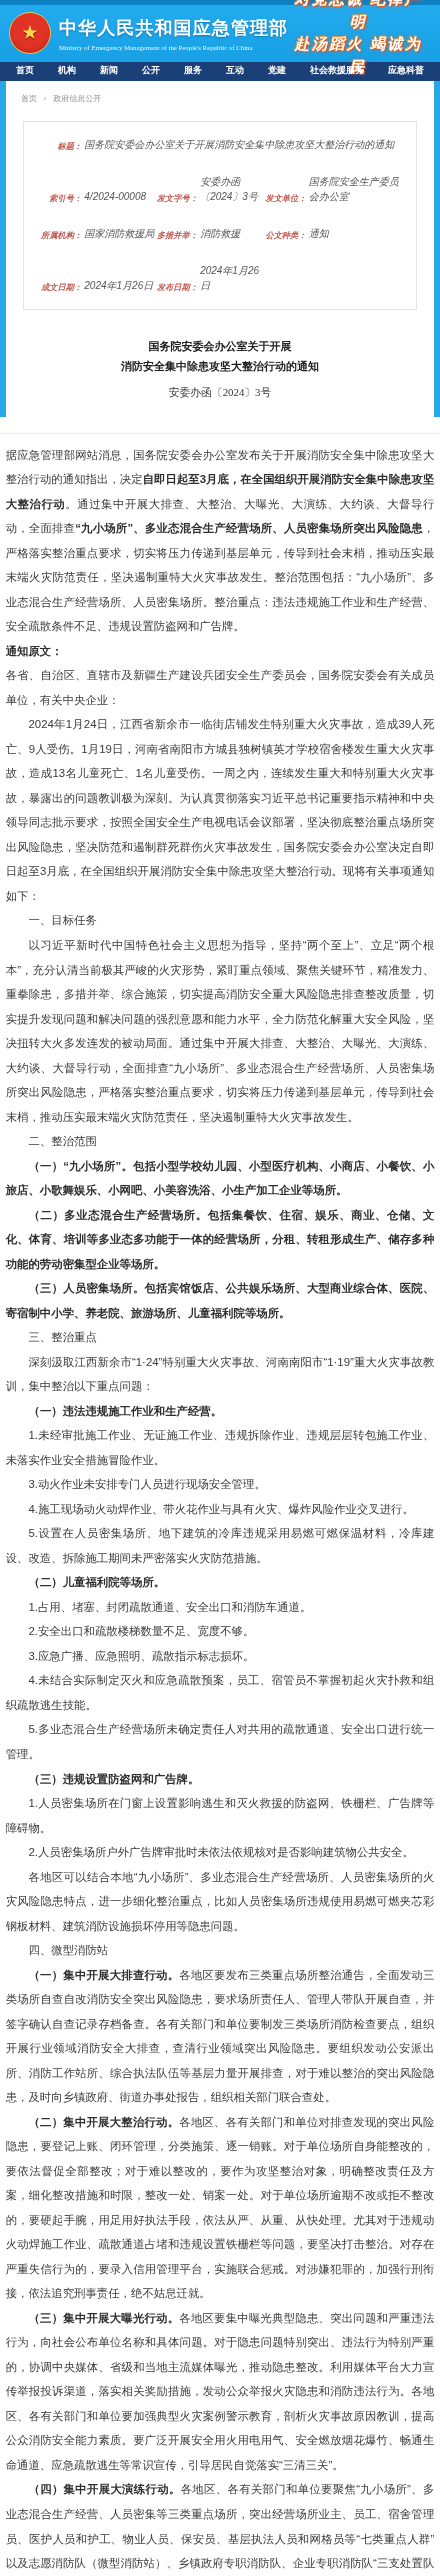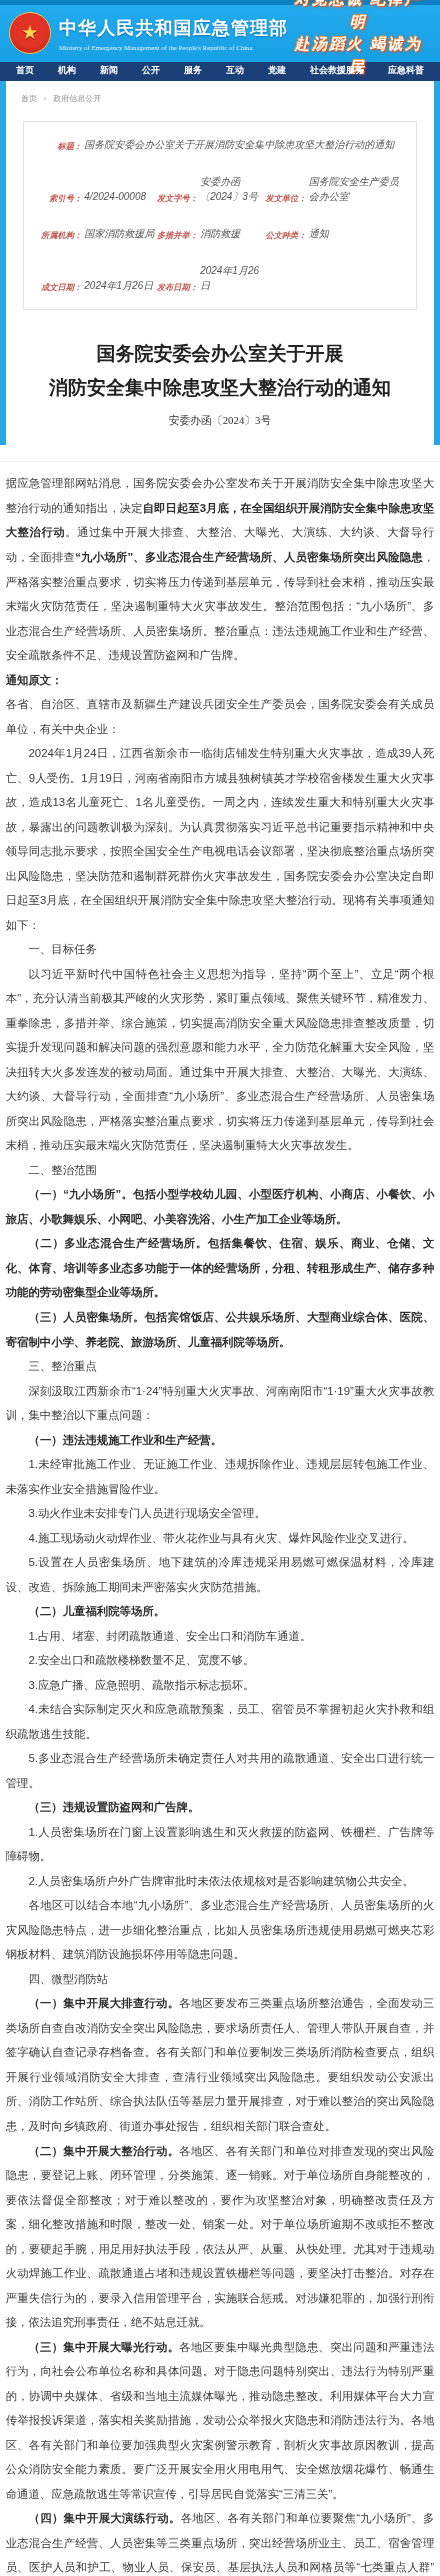--- a/index.html
+++ b/index.html
@@ -41,21 +41,21 @@
   .meta-item { display:flex; align-items:flex-end;font-style:italic; }
   .meta-row:not(.single) .meta-item:nth-child(1){ width:32%; }
   .meta-row:not(.single) .meta-item:nth-child(2){ width:30%; }
   .meta-row:not(.single) .meta-item:nth-child(3){ flex:1; }
   .meta-row.single .meta-item { width:100%; }
   .meta-label { color:#c25a52; font-weight:bold; font-size:8.2px; white-space:nowrap;
                 min-width:43px; text-align:right; }
   .meta-value { color:#555; font-size:10px; line-height:1.5; padding-left:2.3px; }
 
   .doc-head { text-align:center; margin-top:27px; padding:0 23px; }
-  .doc-title { font-size:19px; font-weight:bold; color:#222; line-height:1.8;
+  .doc-title { font-size:11px; font-weight:bold; color:#222; line-height:1.8;
                font-family:"Liberation Serif","DejaVu Serif",serif; }
   .doc-number { font-size:10.8px; color:#333; margin-top:9px;
                 font-family:"Liberation Serif","DejaVu Serif",serif; }
 
   
   .article { border-top:0.6px solid #ececec; margin-top:16px; padding:9px 5.7px 26px; background:#fff; }
   .article p { font-size:11.4px; line-height:2.15; margin:0; color:#3a3a3a;
                text-align:justify; text-indent:2em; }
   .article p.flush { text-indent:0; }
   .article p.blue { color:#2e6fd0; font-weight:bold; }

